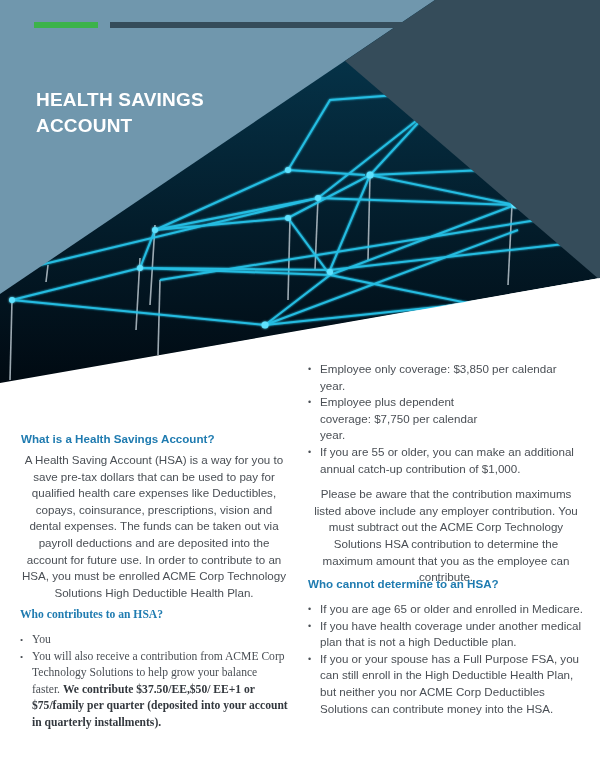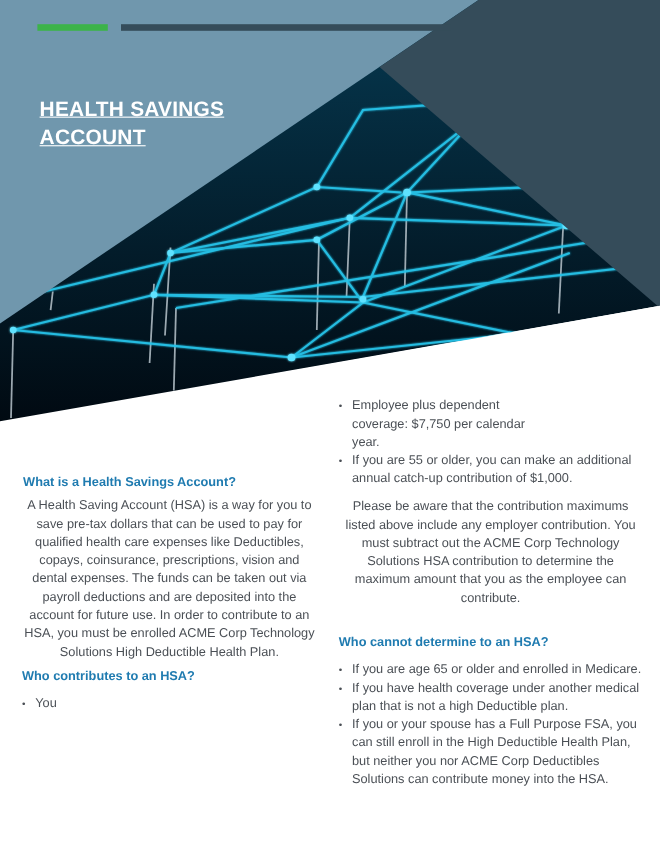--- a/index.html
+++ b/index.html
@@ -7,21 +7,21 @@
     width:600px; height:776px; position:relative; overflow:hidden;
     background:#ffffff;
     font-family:"Liberation Sans", sans-serif;
     color:#4a4f55;
   }
   .hero { position:absolute; left:0; top:0; width:600px; height:390px; }
   .hero svg { display:block; }
   .title {
     position:absolute; left:36px; top:87px;
     color:#ffffff; font-weight:700; font-size:19px; line-height:26px;
-    letter-spacing:0.2px; margin:0;text-decoration:underline;
+    letter-spacing:0.2px; margin:0;
   }
   .bar-green { position:absolute; left:34px; top:22px; width:64px; height:6px; background:#3cb34a; }
   .bar-dark { position:absolute; left:110px; top:22px; width:300px; height:6px; background:#354c5a; }
 
   .col { position:absolute; font-size:11.6px; line-height:16.6px; }
   .col-left { left:20px; width:268px; }
   .col-right { left:308px; width:276px; }
   h2 {
     margin:0; font-size:11.6px; font-weight:700; color:#1f7bb0; line-height:16px;
   }
@@ -111,35 +111,37 @@
 <div class="bar-green"></div>
 <div class="bar-dark"></div>
 
 <h1 class="title">
   <span>HEALTH SAVINGS</span><br>
   <span>ACCOUNT</span>
 </h1>
 
 <div class="col col-right" style="top:351px;">
   <ul style="margin-top:10px;">
+    <li>Employee only coverage: $3,850 per calendar year.</li>
     <li style="padding-right:80px;">Employee plus dependent coverage: $7,750 per calendar year.</li>
     <li>If you are 55 or older, you can make an additional annual catch-up contribution of $1,000.</li>
   </ul>
   <p class="italic" style="margin-top:9px;">Please be aware that the contribution maximums listed above include any employer contribution. You must subtract out the ACME Corp Technology Solutions HSA contribution to determine the maximum amount that you as the employee can contribute.</p>
 </div>
 
 <div class="col col-left" style="top:431px;">
   <h2 style="padding-left:1px;">What is a Health Savings Account?</h2>
   <p style="margin-top:5px;">A Health Saving Account (HSA) is a way for you to save pre-tax dollars that can be used to pay for qualified health care expenses like Deductibles, copays, coinsurance, prescriptions, vision and dental expenses. The funds can be taken out via payroll deductions and are deposited into the account for future use. In order to contribute to an HSA, you must be enrolled ACME Corp Technology Solutions High Deductible Health Plan.</p>
 </div>
 
-<div class="col col-left" style="top:607px;">
+<div class="col col-left" style="top:607px;font-family:Liberation Serif, serif;">
   <h2>Who contributes to an HSA?</h2>
   <ul style="margin-top:9px;">
     <li><span>You</span></li>
+    <li><span>You will also receive a contribution from ACME Corp Technology Solutions to help grow your balance faster. </span><b>We contribute $37.50/EE,$50/ EE+1 or $75/family per quarter (deposited into your account in quarterly installments).</b></li>
   </ul>
 </div>
 
 <div class="col col-right" style="top:576px;">
   <h2>Who cannot determine to an HSA?</h2>
   <ul style="margin-top:9px;">
     <li>If you are age 65 or older and enrolled in Medicare.</li>
     <li>If you have health coverage under another medical plan that is not a high Deductible plan.</li>
     <li>If you or your spouse has a Full Purpose FSA, you can still enroll in the High Deductible Health Plan, but neither you nor ACME Corp Deductibles Solutions can contribute money into the HSA.</li>
   </ul>

